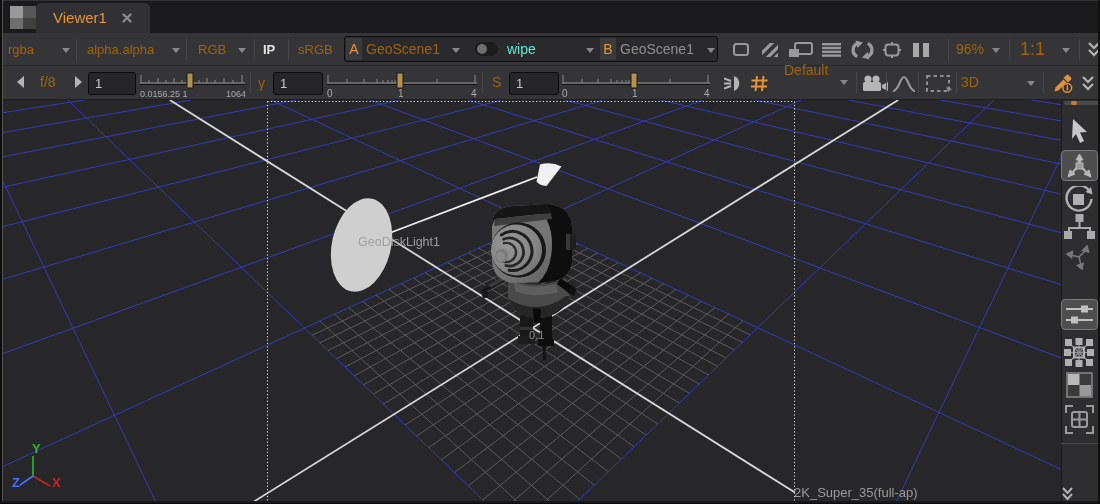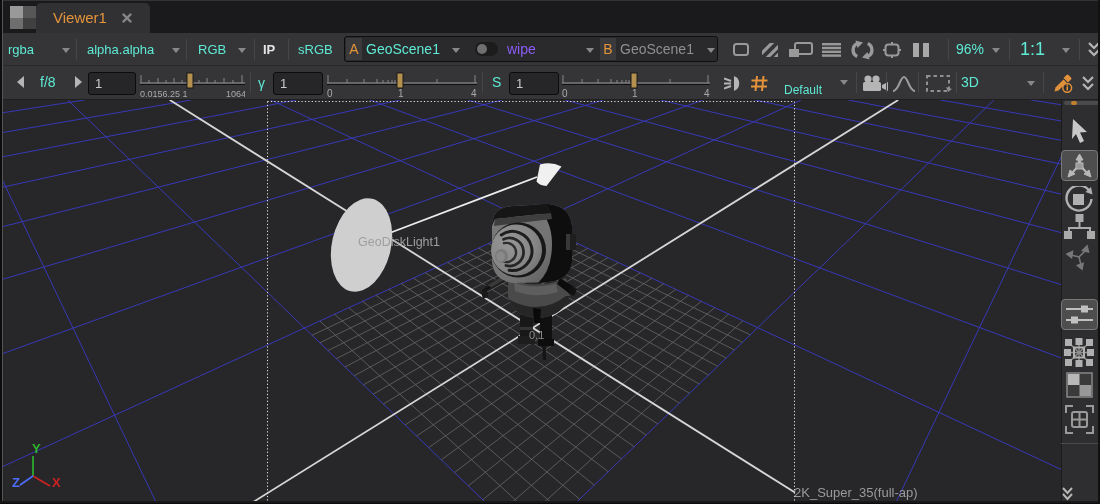--- a/index.html
+++ b/index.html
@@ -1,18 +1,18 @@
 <!DOCTYPE html>
 <html><head><meta charset="utf-8"><style>
 *{margin:0;padding:0;box-sizing:border-box}
 body{width:1100px;height:504px;background:#191919;font-family:"Liberation Sans",sans-serif;overflow:hidden;position:relative}
 .abs{position:absolute}
 .sep{position:absolute;width:1px;background:#202022;border-right:1px solid #464649}
 .ddt{position:absolute;width:0;height:0;border-left:4px solid transparent;border-right:4px solid transparent;border-top:5px solid #888}
-.txt{position:absolute;color:#5eead4;font-size:13px;line-height:13px;white-space:nowrap}
+.txt{position:absolute;color:#a16207;font-size:13px;line-height:13px;white-space:nowrap}
 .gtxt{position:absolute;color:#8f8f8f;font-size:13px;line-height:13px;white-space:nowrap}
 .ibox{position:absolute;background:#262628;border:1px solid #0c0c0c;border-radius:3px;color:#c8c8c8;font-size:13px;padding-left:6px}
 </style></head><body>
 
 
 <div class="abs" style="left:0;top:0;width:1100px;height:33px;background:#1a1a1c;border-top:1px solid #333"></div>
 <div class="abs" style="left:10px;top:6px;width:26px;height:23px">
  <div class="abs" style="left:0;top:0;width:13px;height:12px;background:#999"></div>
  <div class="abs" style="left:0;top:12px;width:13px;height:11px;background:#6e6e6e"></div>
  <div class="abs" style="left:13px;top:0;width:13px;height:12px;background:#575757"></div>
@@ -38,21 +38,21 @@
 <div class="sep" style="left:254px;top:39px;height:21px"></div>
 <div class="sep" style="left:288px;top:39px;height:21px"></div>
 <div class="txt" style="left:298px;top:43px">sRGB</div>
 
 <div class="abs" style="left:344px;top:36px;width:374px;height:26px;background:#2a2a2c;border:1px solid #0e0e0e;border-radius:3px"></div>
 <div class="abs" style="left:346px;top:38px;width:16px;height:22px;background:#3a3a3c;color:#e5943a;font-size:14px;text-align:center;line-height:22px">A</div>
 <div class="txt" style="left:366px;top:43px;font-size:14px">GeoScene1</div>
 <div class="ddt" style="left:452px;top:48px"></div>
 <div class="abs" style="left:475px;top:42px;width:23px;height:14px;background:#1c1c1c;border-radius:7px"></div>
 <div class="abs" style="left:477px;top:44px;width:10px;height:10px;background:#6f6f6f;border-radius:5px"></div>
-<div class="gtxt" style="left:507px;top:43px;font-size:14px;color:#8b5cf6">wipe</div>
+<div class="gtxt" style="left:507px;top:43px;font-size:14px;color:#5eead4">wipe</div>
 <div class="ddt" style="left:586px;top:48px"></div>
 <div class="abs" style="left:600px;top:38px;width:16px;height:22px;background:#3a3a3c;color:#e5943a;font-size:14px;text-align:center;line-height:22px">B</div>
 <div class="gtxt" style="left:620px;top:43px;font-size:14px">GeoScene1</div>
 <div class="ddt" style="left:707px;top:48px"></div>
 
 <svg class="abs" style="left:733px;top:43px" width="16" height="13" viewBox="0 0 16 13">
     <rect x="1" y="1" width="14" height="11" rx="2.5" fill="none" stroke="#999" stroke-width="2"></rect>
   </svg>
 <svg class="abs" style="left:762px;top:43px" width="16" height="14" viewBox="0 0 16 14">
     <defs>
@@ -168,21 +168,21 @@
       <path d="M10 2 A 8 8 0 0 1 10 17 Z" fill="#b5b5b5"></path>
       <g stroke="#b5b5b5" stroke-width="2">
         <path d="M0 4.5L7 7M0 9.5h7M0 14.5L7 12"></path>
       </g>
     </svg>
 <svg class="abs" style="left:750px;top:75px" width="19" height="17" viewBox="0 0 19 17">
       <g stroke="#e5943a" stroke-width="2">
         <path d="M7 1L5.5 16M13.5 1L12 16M1.5 5.5h16M1 11.5h16"></path>
       </g>
     </svg>
-<div class="txt" style="left:784px;top:84px;font-size:12px">Default</div>
+<div class="txt" style="left:784px;top:64px;font-size:14px">Default</div>
 <div class="ddt" style="left:840px;top:80px"></div>
 <div class="sep" style="left:856px;top:72px;height:21px"></div>
 <svg class="abs" style="left:862px;top:75px" width="26" height="17" viewBox="0 0 26 17">
       <g fill="#b5b5b5">
         <circle cx="6" cy="4" r="3.6"></circle>
         <circle cx="14" cy="4" r="3.6"></circle>
         <rect x="1" y="7" width="18" height="9" rx="1.5"></rect>
         <path d="M20 10l6-3v9l-6-3z"></path>
       </g>
     </svg>

